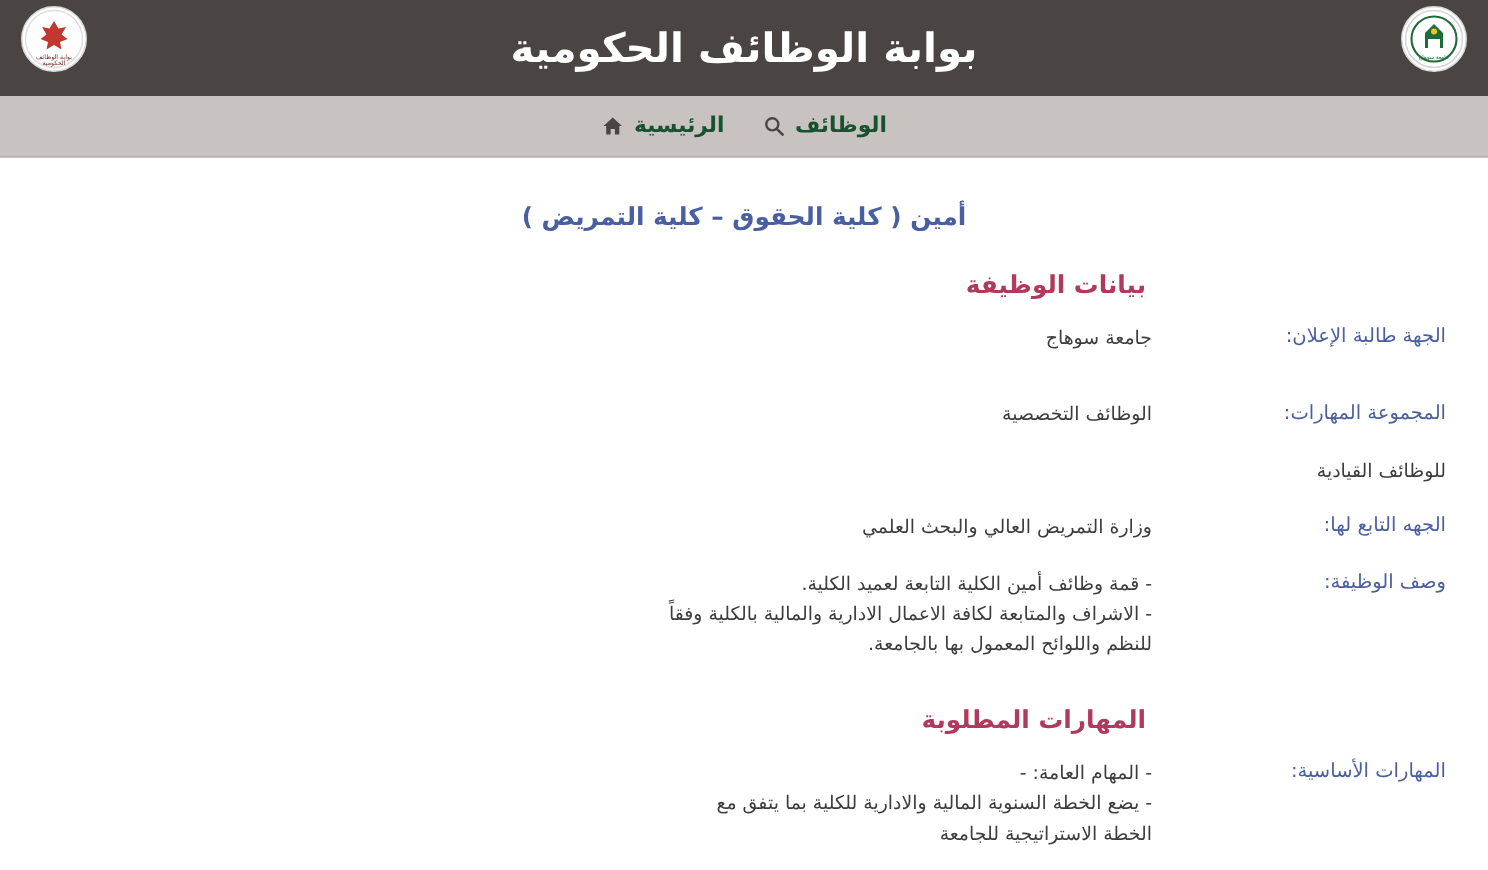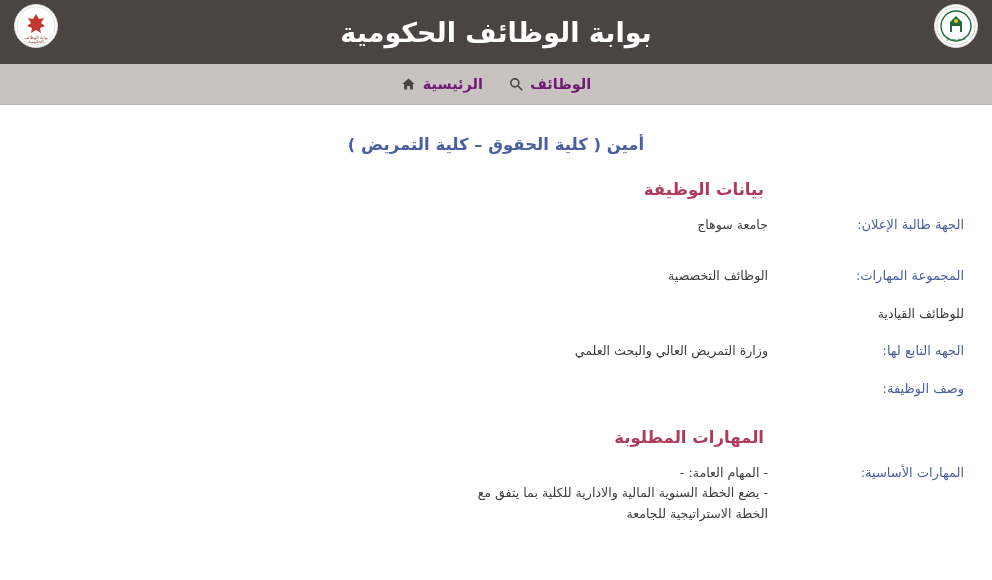--- a/index.html
+++ b/index.html
@@ -66,21 +66,21 @@
     border-bottom: 1px solid #b5afae;
     display: flex;
     align-items: center;
     justify-content: center;
     gap: 26px;
   }
   .nav-item {
     display: flex;
     align-items: center;
     gap: 7px;
-    color: #701a75;
+    color: #14532d;
     font-size: 14.5px;
     font-weight: bold;
     cursor: pointer;
     line-height: 1;
   }
   .nav-item .nav-icon { display: flex; align-items: center; }
 
   
   .content {
     padding: 18px 28px 0 28px;
@@ -206,20 +206,24 @@
 
   <div class="row">
     <div class="row-label">الجهه التابع لها:</div>
     <div class="row-value">
       <span class="line">وزارة التمريض العالي والبحث العلمي</span>
     </div>
   </div>
 
   <div class="row tight">
     <div class="row-label">وصف الوظيفة:</div>
+    <div class="row-value">
+      <span class="line">- قمة وظائف أمين الكلية التابعة لعميد الكلية.</span>
+      <span class="line">- الاشراف والمتابعة لكافة الاعمال الادارية والمالية بالكلية وفقاً للنظم واللوائح المعمول بها بالجامعة.</span>
+    </div>
   </div>
 
 
   <div class="section-heading second">المهارات المطلوبة</div>
 
   <div class="row">
     <div class="row-label">المهارات الأساسية:</div>
     <div class="row-value">
       <span class="line">- المهام العامة: -</span>
       <span class="line">- يضع الخطة السنوية المالية والادارية للكلية بما يتفق مع الخطة الاستراتيجية للجامعة</span>

